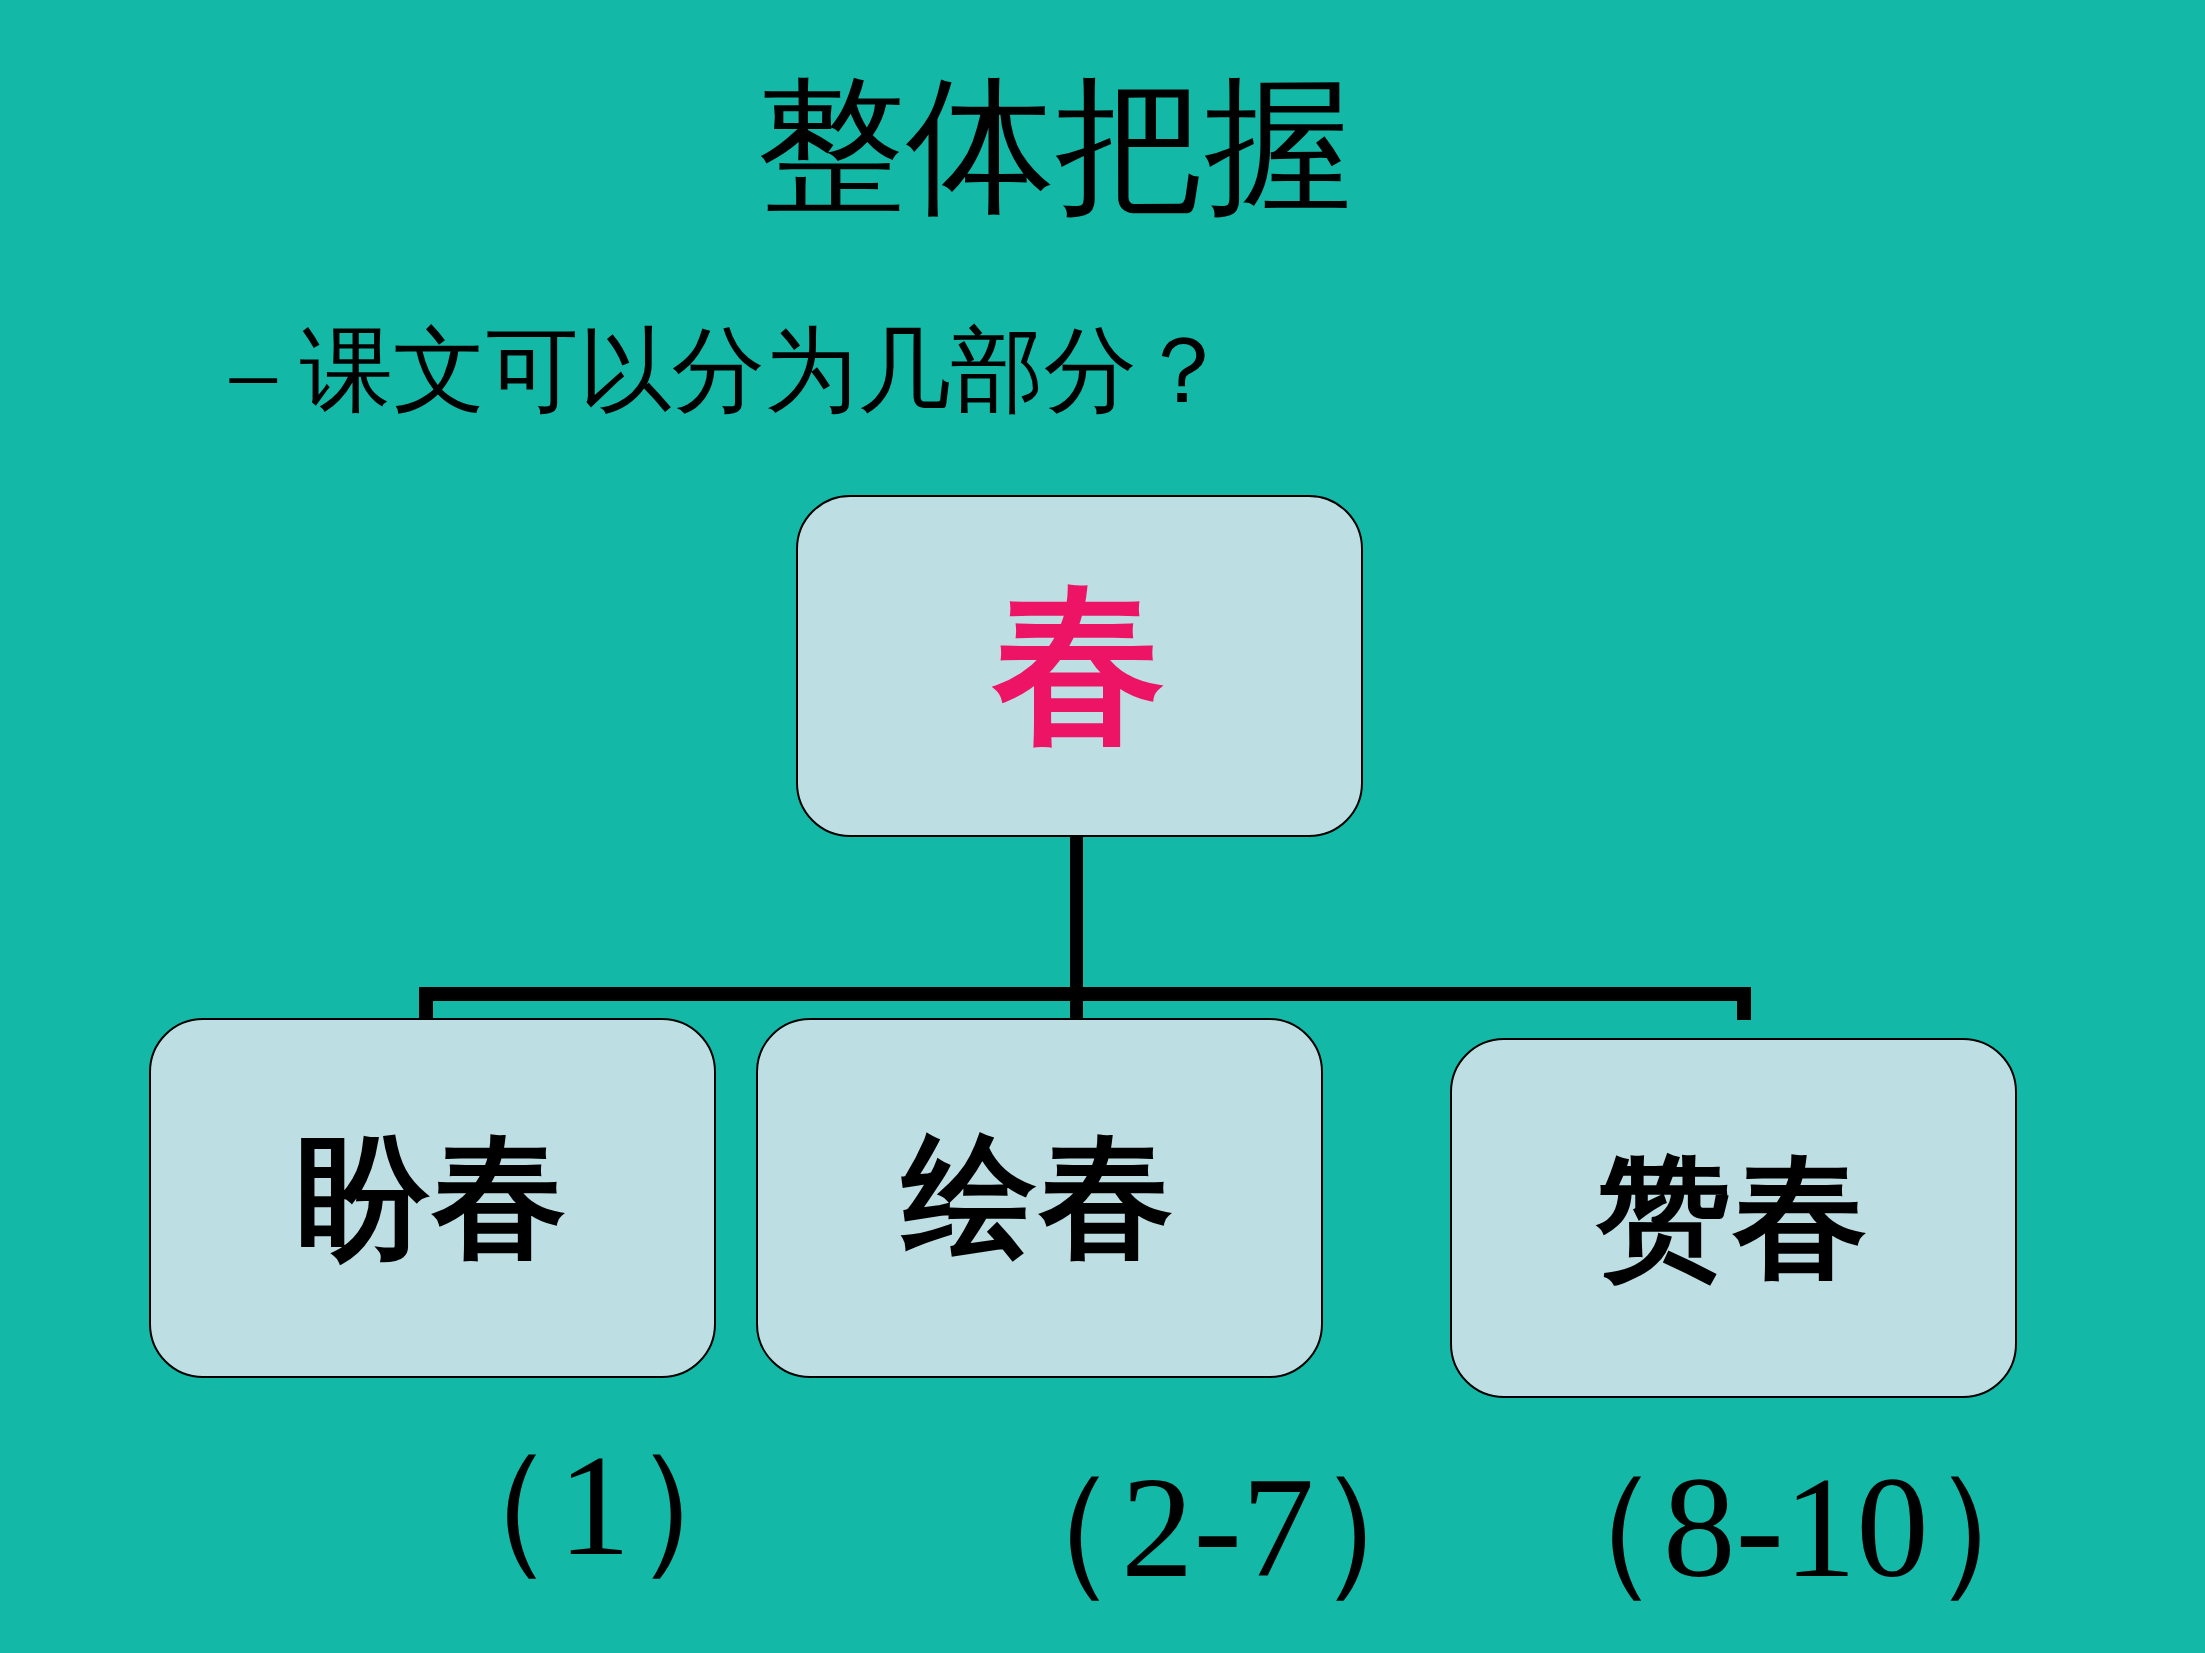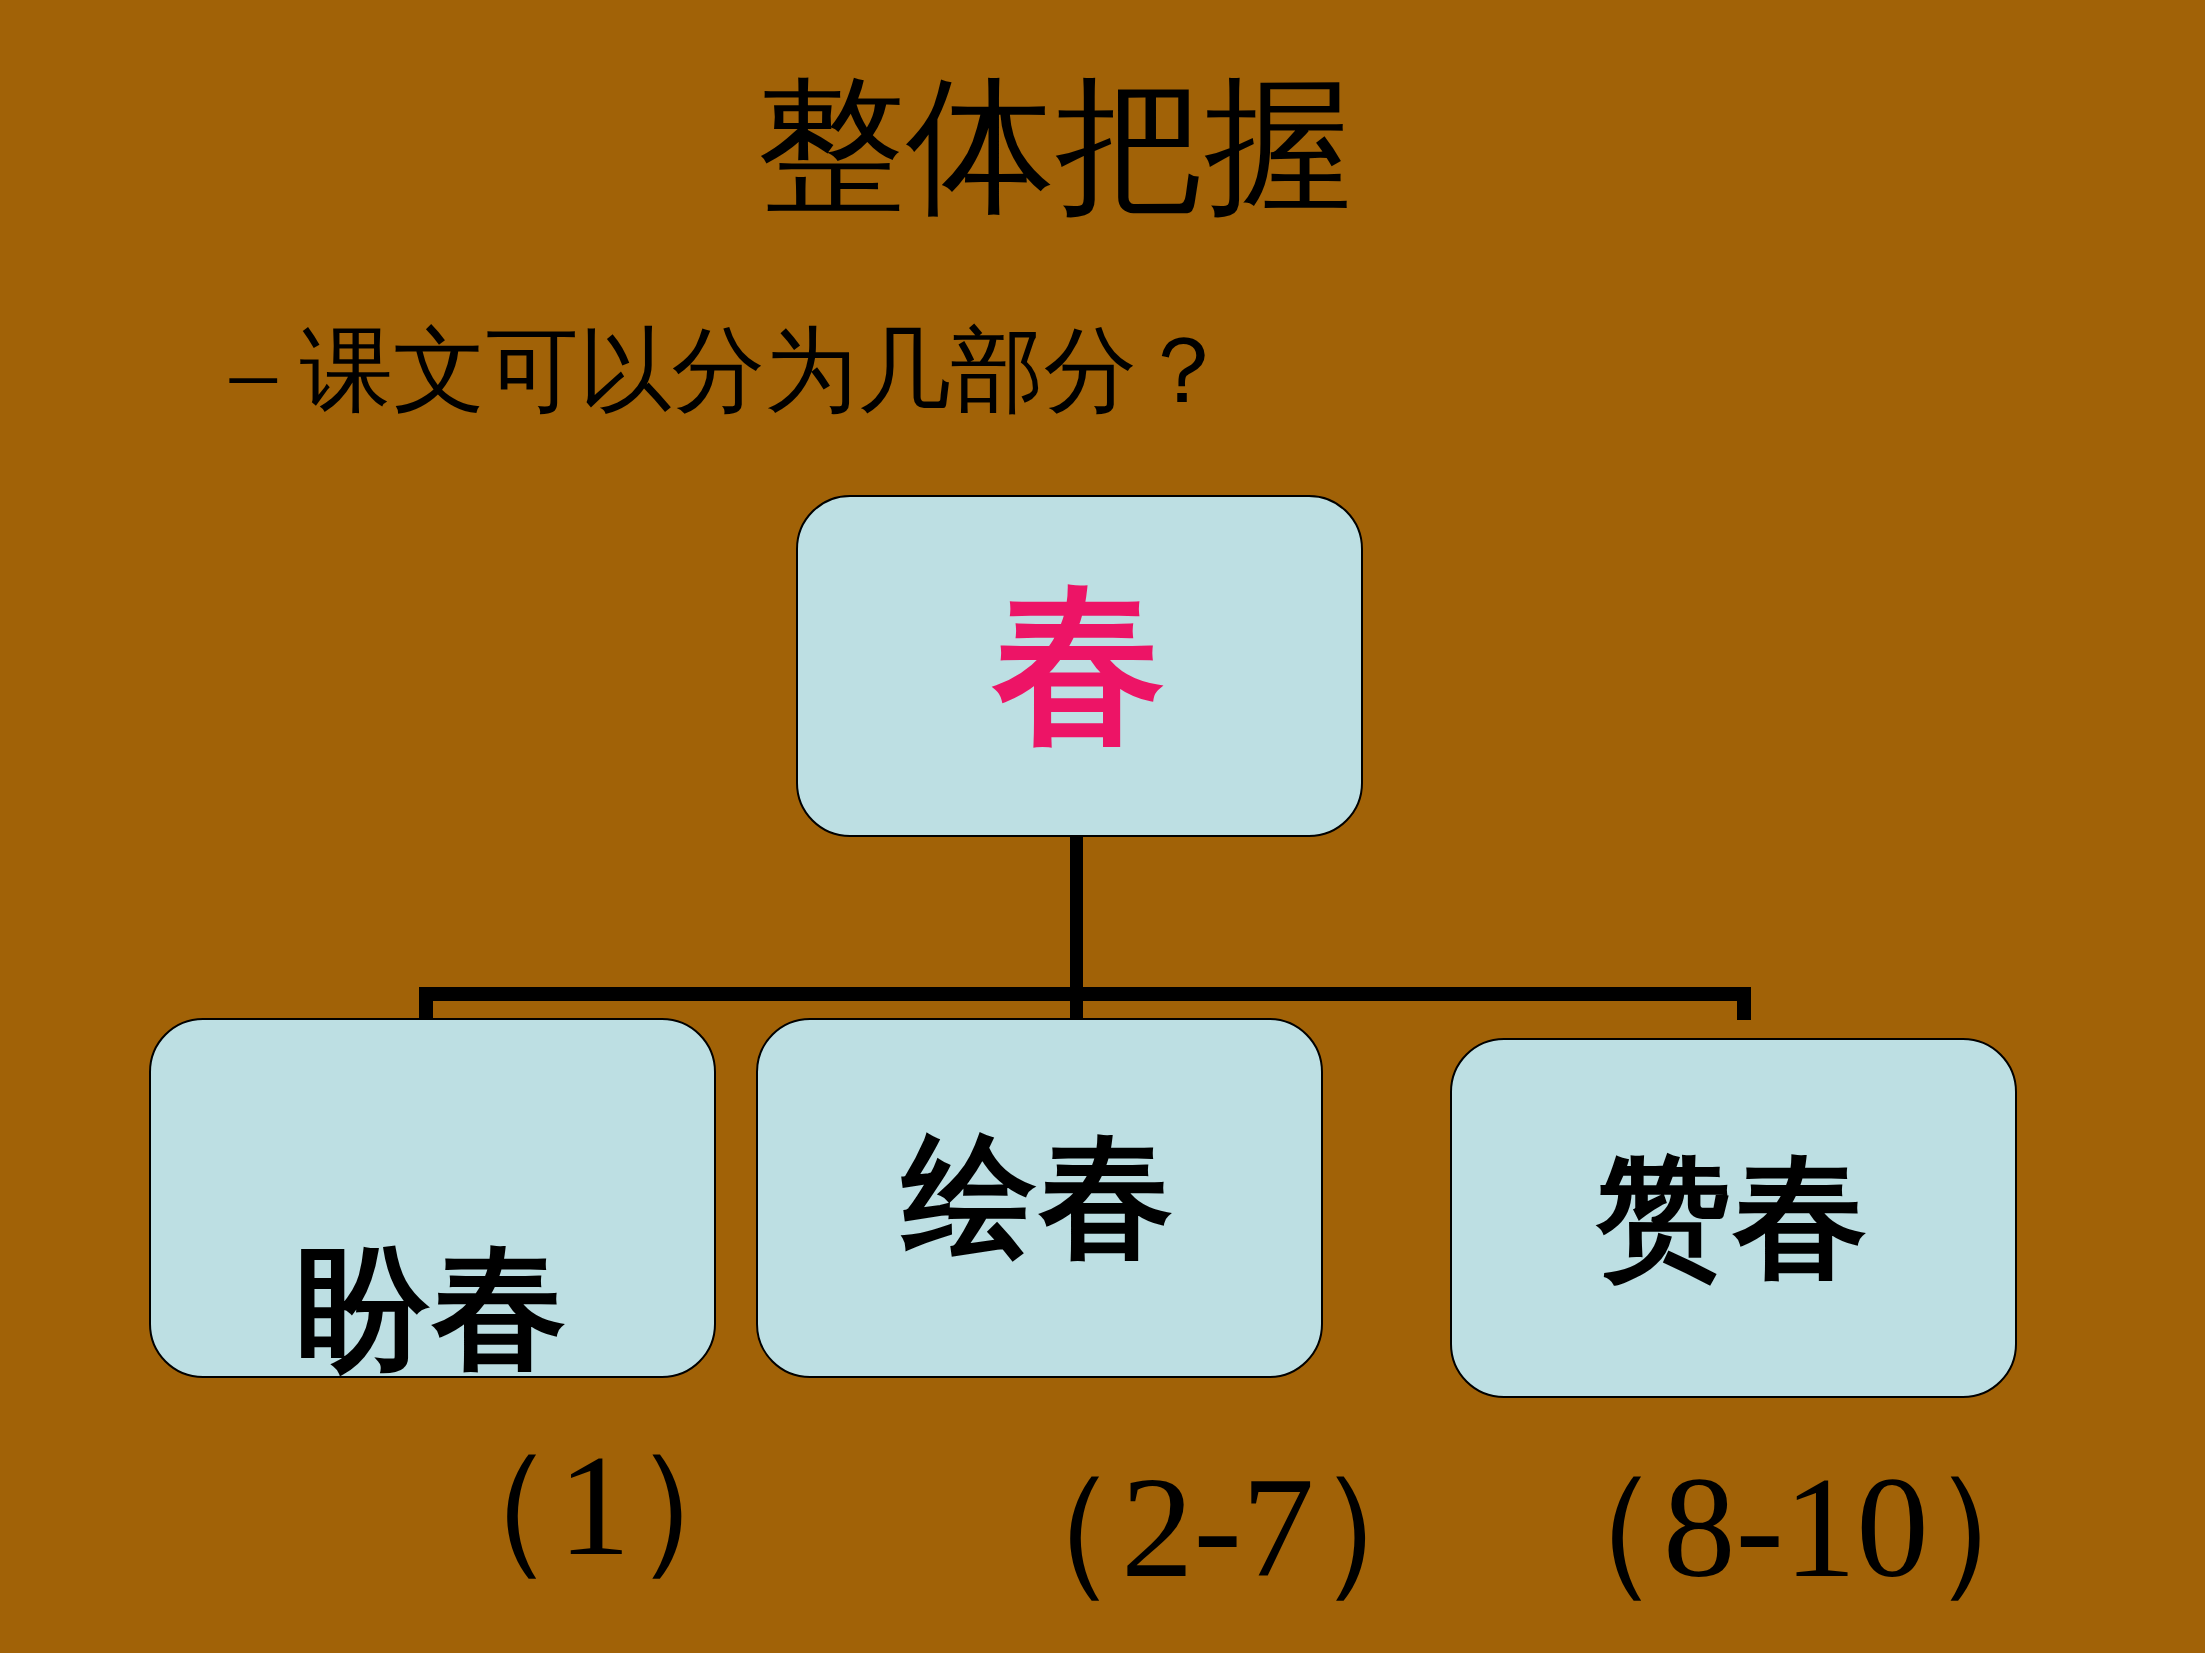--- a/index.html
+++ b/index.html
@@ -4,21 +4,21 @@
 <style>
   html, body {
     margin: 0;
     padding: 0;
     background: #ffffff;
   }
   .slide {
     position: relative;
     width: 2205px;
     height: 1654px;
-    background: #a16207;
+    background: #14b8a6;
     overflow: hidden;
     font-family: "Liberation Serif", "DejaVu Serif", serif;
     color: #000000;
   }
 
   
   .title {
     position: absolute;
     top: 65px;
     left: 1055px;
@@ -69,21 +69,21 @@
     height: 360px;
   }
   .node-child .node-label {
     font-size: 134px;
     font-weight: bold;
     color: #000000;
     line-height: 1;
     letter-spacing: 3.1px;
     white-space: nowrap;
   }
-  .node-child-1 { left: 149px; align-items: flex-end; }
+  .node-child-1 { left: 149px; }
   .node-child-2 { left: 756px; }
   .node-child-3 { left: 1450px; margin-top: 20px; }
 
   
   .connector {
     position: absolute;
     background: #000000;
   }
   .conn-parent-vline {
     left: 1070px;

